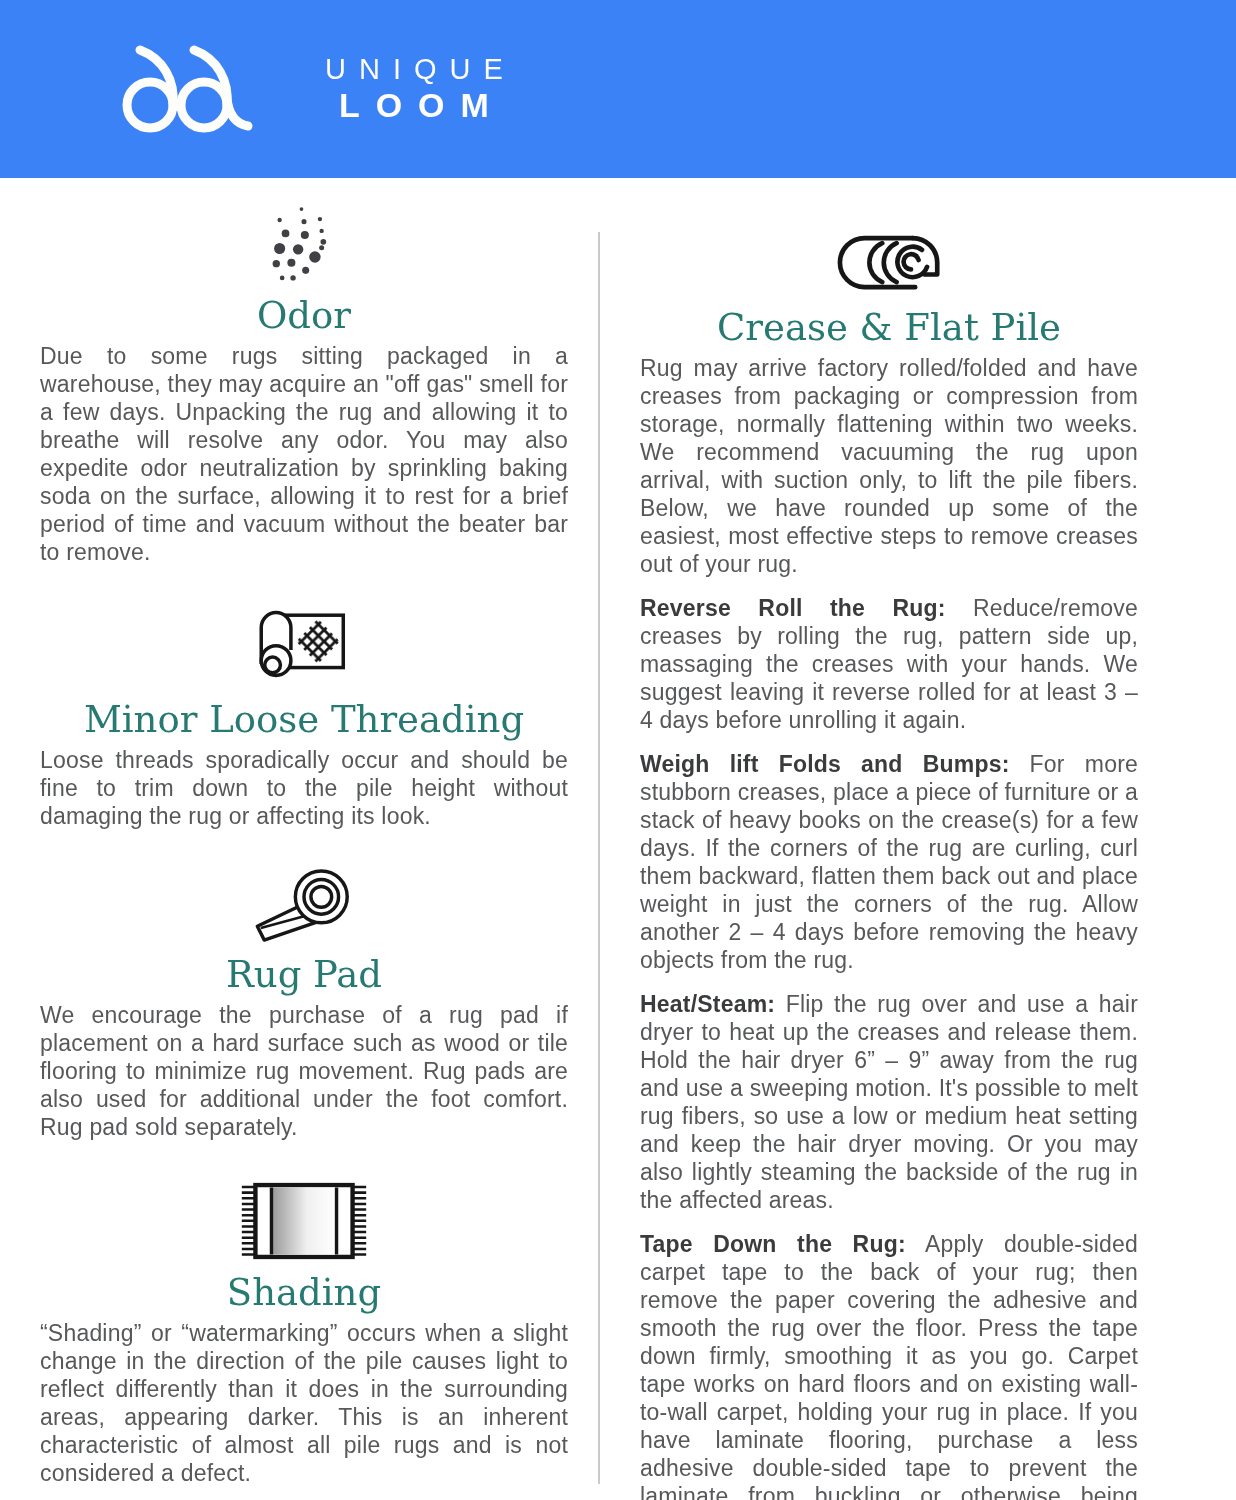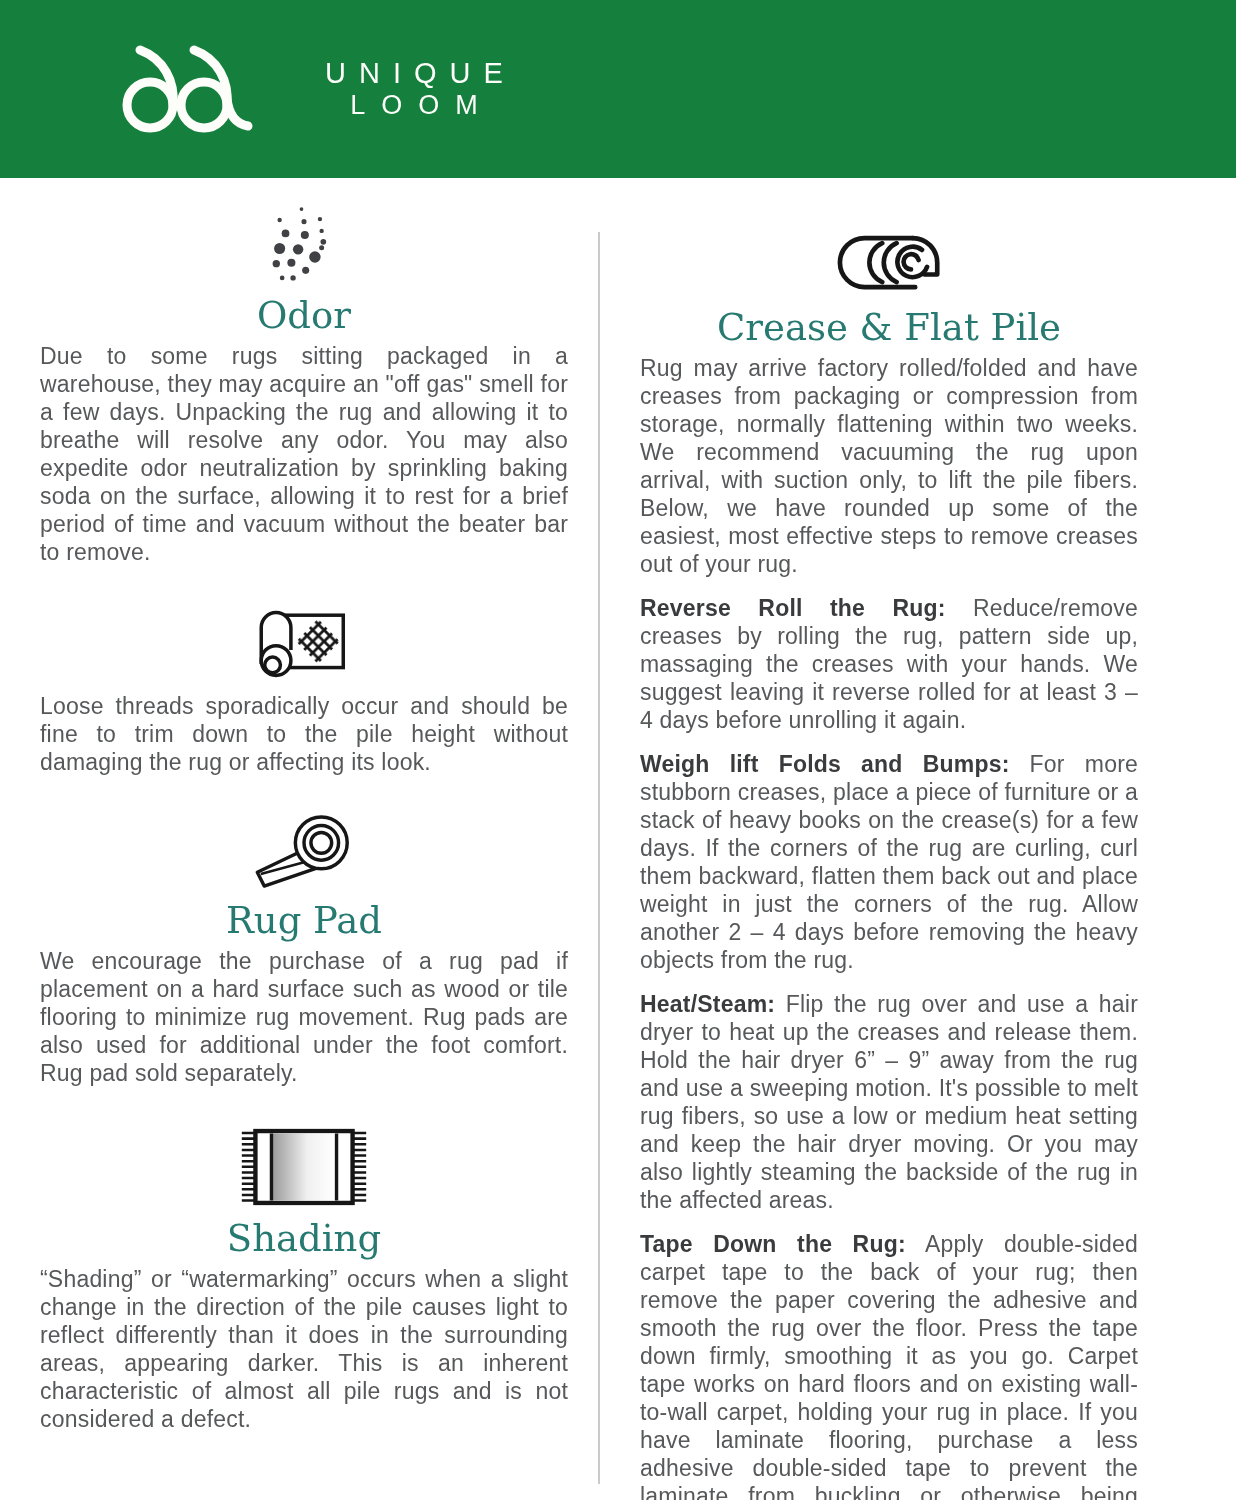--- a/index.html
+++ b/index.html
@@ -4,28 +4,28 @@
 <style>
   * { margin:0; padding:0; box-sizing:border-box; }
   html,body { background:#ffffff; }
   .page {
     position:relative; width:1236px; height:1500px; margin:0 auto;
     background:#ffffff; overflow:hidden;
     font-family:"Liberation Sans", sans-serif;
   }
   
   .banner {
-    height:178px; background:#15803d;
+    height:178px; background:#3b82f6;
     display:flex; align-items:center;
     padding:0 46px 0 112px;
   }
   .logo { width:178px; height:96px; flex:0 0 auto; }
   .brand { margin-left:22px; color:#fdfdfa; text-align:center; }
   .brand-line1 { font-size:29px; letter-spacing:13px; text-indent:13px; font-weight:400; }
-  .brand-line2 { font-size:27px; letter-spacing:16px; text-indent:16px; font-weight:400; }
+  .brand-line2 { font-size:34px; letter-spacing:16px; text-indent:16px; font-weight:700; }
   .title {
     flex:1; text-align:center; color:#fbfbf6;
     font-family:"DejaVu Serif", serif; font-weight:400;
     font-size:86px; letter-spacing:2px; word-spacing:20px;
     padding-right:18px; line-height:1;
   }
   
   .content { position:relative; display:flex; height:1322px; }
   .divider {
     position:absolute; left:598px; top:54px; width:2px; height:1252px;
@@ -112,20 +112,21 @@
               <path d="M0 13 L13 0 M0 0 L13 13" stroke="#161616" stroke-width="3.2" fill="none"></path>
             </pattern>
           </defs>
           <rect x="34" y="22" width="66" height="60" fill="#ffffff" stroke="#161616" stroke-width="4"></rect>
           <polygon points="71,26 96,52 71,78 46,52" fill="url(#xh)"></polygon>
           <path d="M 6 78 L 6 36 A 17 17 0 0 1 40 36 L 40 62" fill="#ffffff" stroke="#161616" stroke-width="4"></path>
           <circle cx="23" cy="74" r="17" fill="#ffffff" stroke="#161616" stroke-width="4"></circle>
           <circle cx="19" cy="79" r="9" fill="#ffffff" stroke="#161616" stroke-width="4"></circle>
         </svg>
       </div>
+      <h2 class="section-h">Minor Loose Threading</h2>
       <p class="body-text">Loose threads sporadically occur and should be fine to trim down to the pile height without damaging the rug or affecting its look.</p>
 
       <div class="icon-wrap mt-pad">
         <svg width="104" height="83" viewBox="0 0 120 96">
           <path d="M 52 50 L 6 72 L 14 88 L 84 64 Z" fill="#ffffff" stroke="#161616" stroke-width="4" stroke-linejoin="round"></path>
           <path d="M 10 74 L 76 56" stroke="#161616" stroke-width="3" fill="none"></path>
           <circle cx="80" cy="38" r="30" fill="#ffffff" stroke="#161616" stroke-width="4"></circle>
           <circle cx="80" cy="38" r="20" fill="#ffffff" stroke="#161616" stroke-width="4"></circle>
           <circle cx="80" cy="38" r="12" fill="#ffffff" stroke="#161616" stroke-width="4"></circle>
         </svg>

